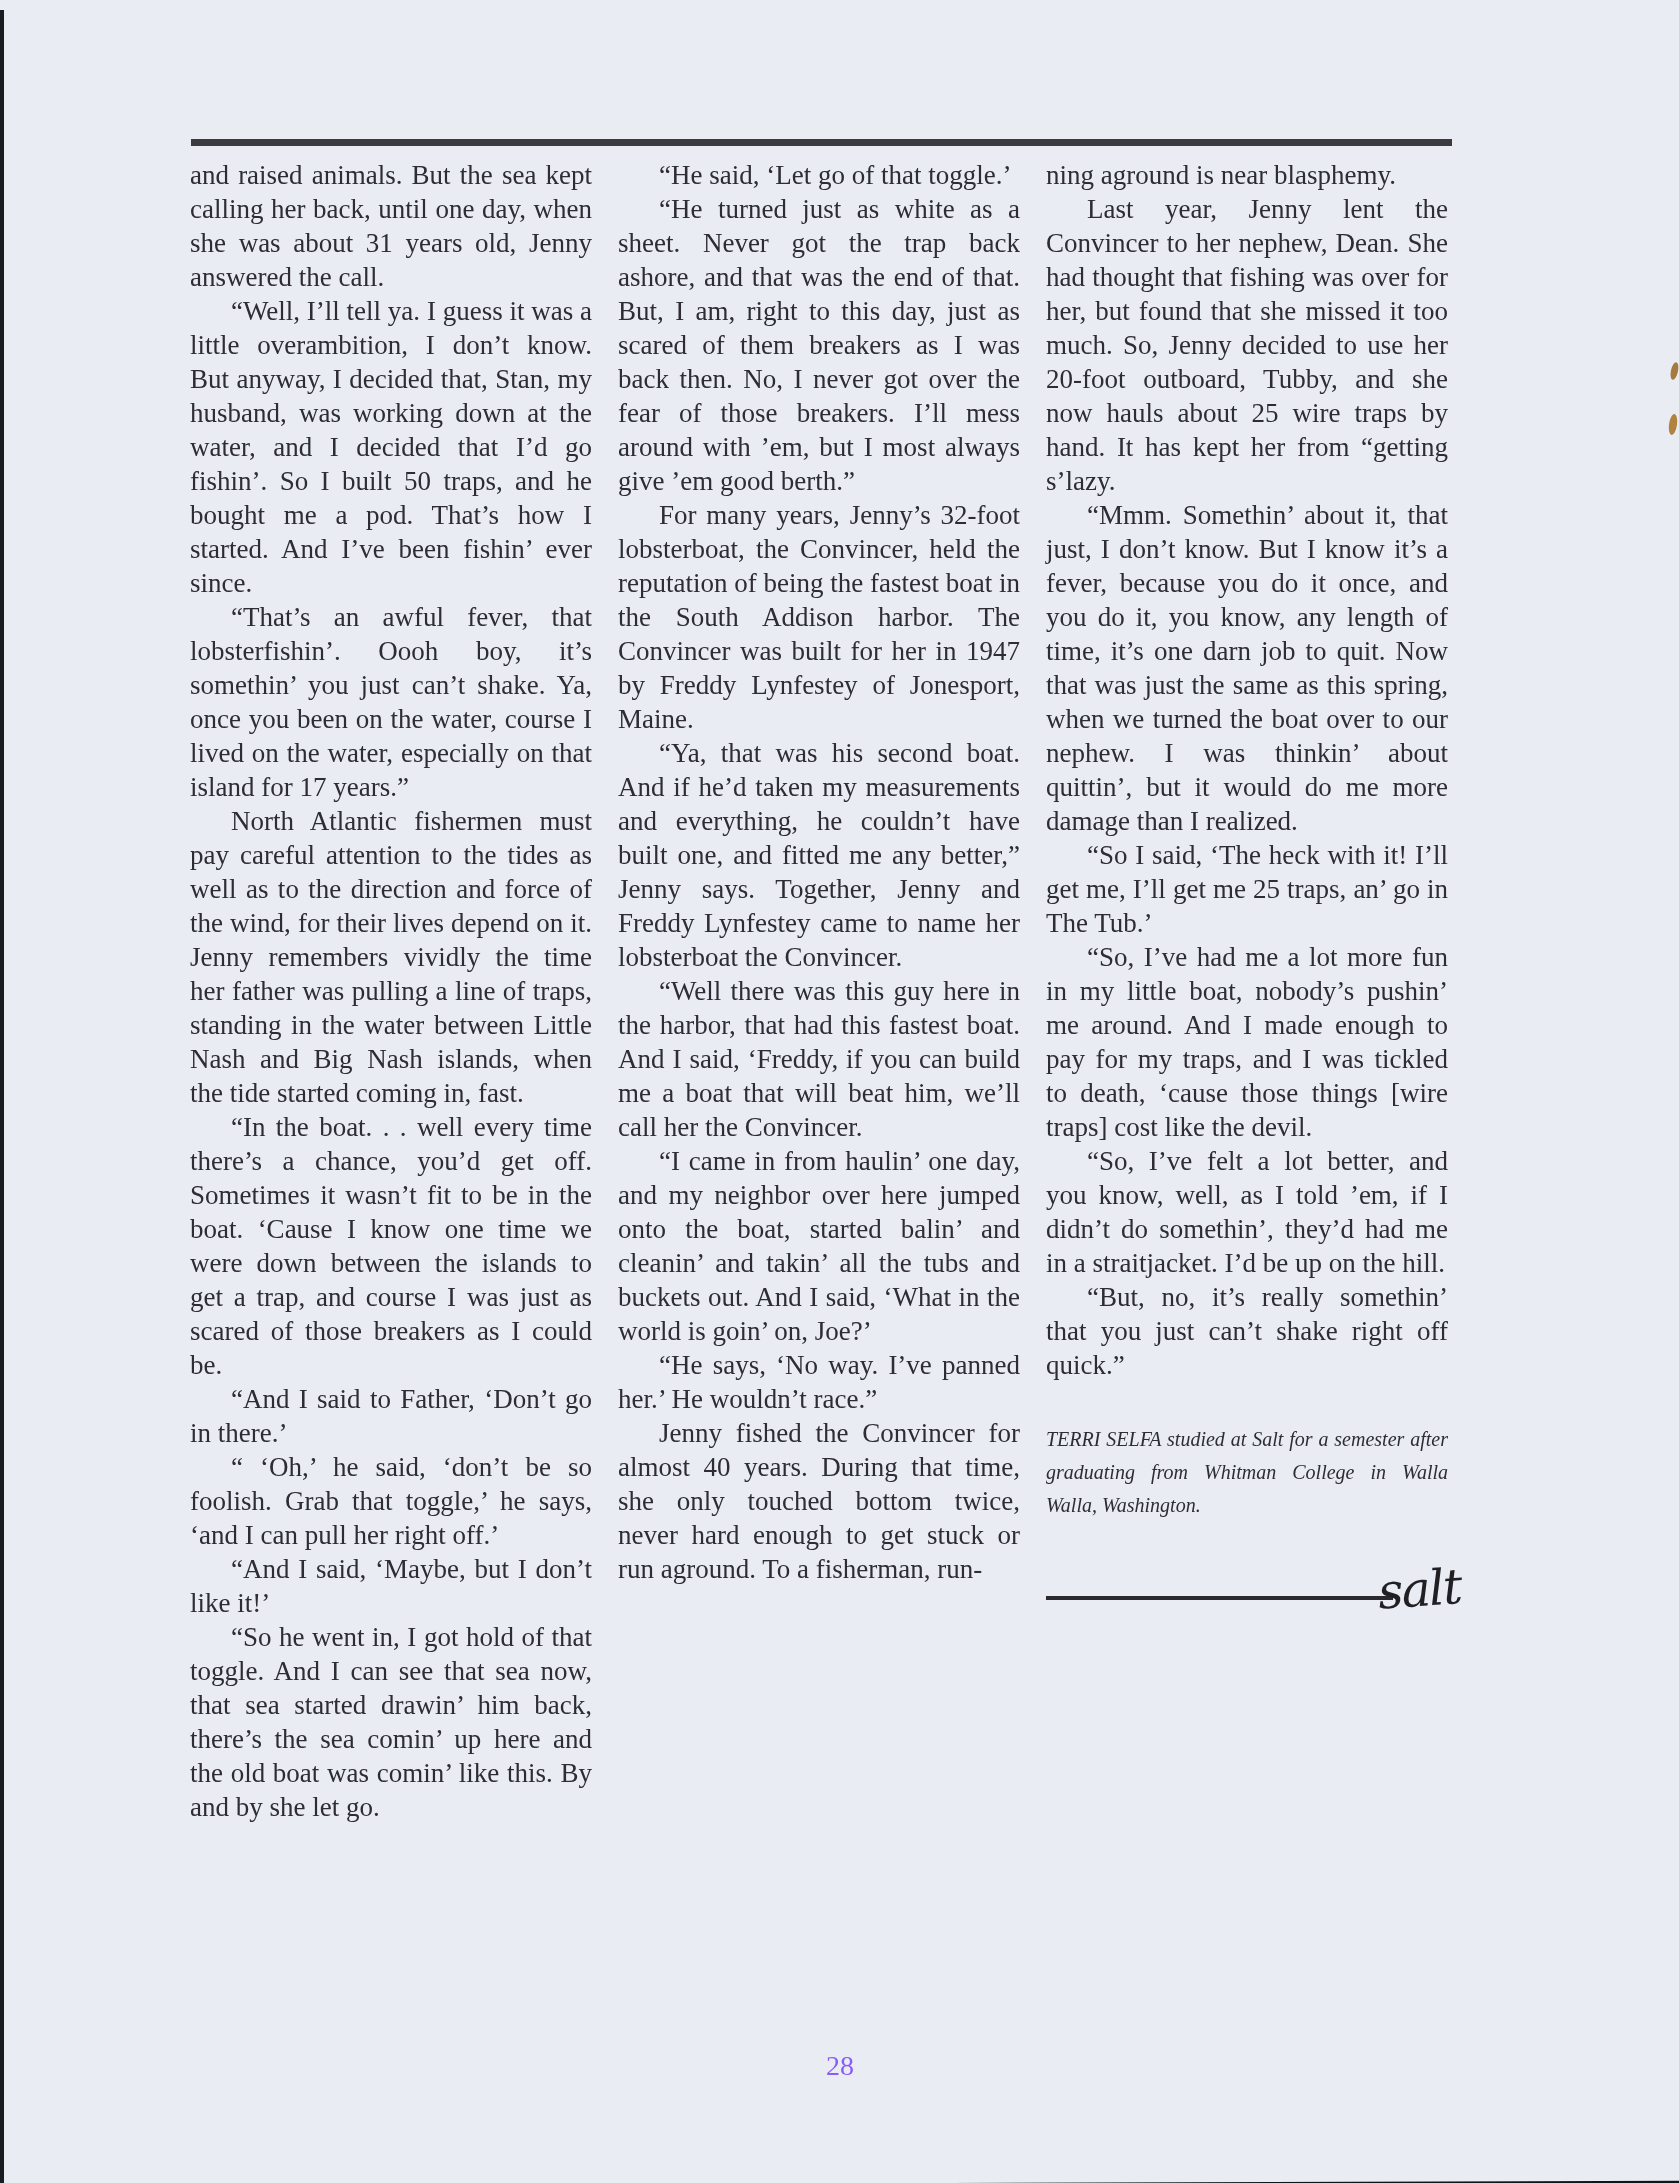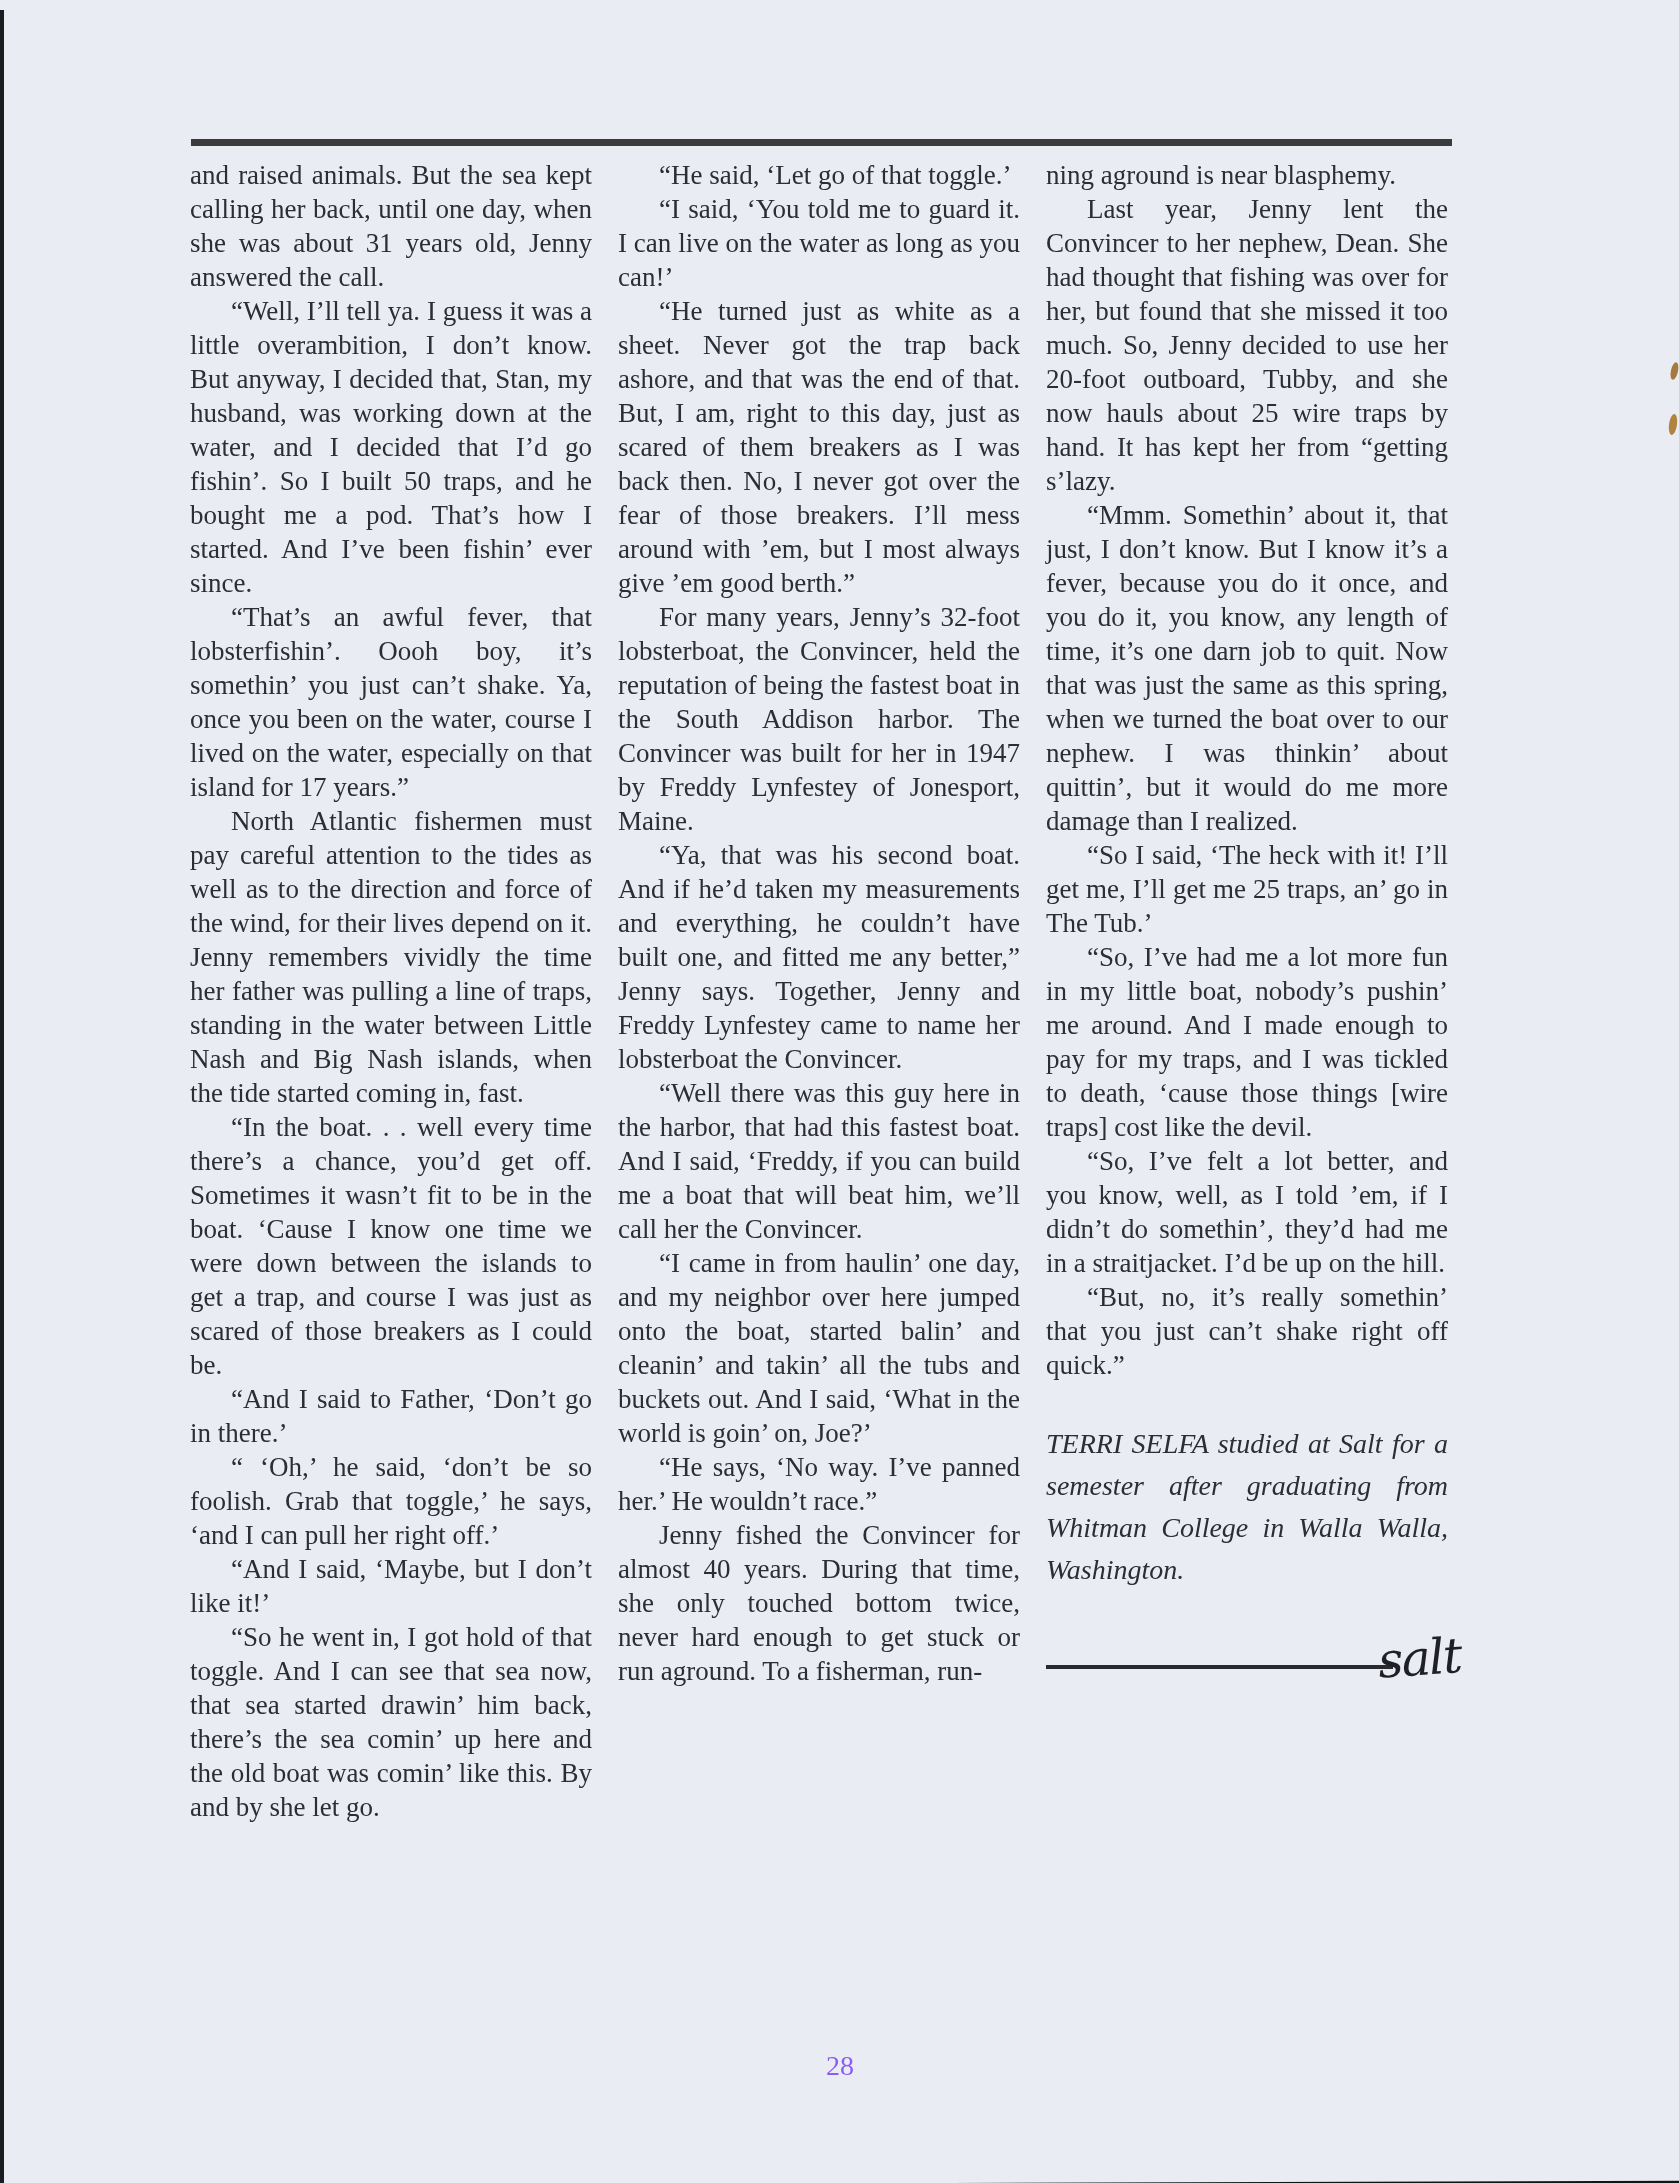--- a/index.html
+++ b/index.html
@@ -11,21 +11,21 @@
   .page{position:absolute;left:0;top:10px;width:1680px;height:2183px;}
   .rule-top{position:absolute;left:191px;top:129px;width:1261px;height:7.4px;background:#3b3b3e;}
   .col{
     position:absolute;top:148px;width:402px;
     color:#2d2d33;font-size:27px;line-height:34px;
     text-align:justify;
   }
   .col-paras p{margin:0;text-indent:41px;}
   .col-paras p.noindent{text-indent:0;}
   .it{margin-top:21px;}
-  .bio{margin:41px 0 0 0;font-style:italic;font-size:28px;line-height:42px;text-align:justify;}
+  .bio{margin:41px 0 0 0;font-style:italic;font-size:20px;line-height:33px;text-align:justify;}
   .sig{position:relative;margin-top:31px;height:65px;}
   .sig-rule{position:absolute;left:0;bottom:18.3px;width:347px;height:3.9px;background:#2a2a2e;}
   .sig-text{
     position:absolute;left:332px;bottom:4.4px;
     font-family:"DejaVu Serif",serif;font-style:italic;
     font-size:49px;line-height:49px;color:#1f1f24;
     letter-spacing:-1.7px;transform:rotate(-4deg);
   }
   .page-number{position:absolute;top:2040px;left:0;width:1680px;text-align:center;font-size:28px;color:#8b5cf6;}
   .edge-left{position:absolute;left:0;top:0;width:3.9px;height:2183px;background:#1a1d20;}
@@ -53,21 +53,20 @@
         <p><span>“And I said to Father, ‘Don’t go in there.’</span></p>
         <p><span>“ ‘Oh,’ he said, ‘don’t be so foolish. Grab that toggle,’ he says, ‘and I can pull her right off.’</span></p>
         <p><span>“And I said, ‘Maybe, but I don’t like it!’</span></p>
         <p><span>“So he went in, I got hold of that toggle. And I can see that sea now, that sea started drawin’ him back, there’s the sea comin’ up here and the old boat was comin’ like this. By and by she let go.</span></p>
       </div>
   </div>
 
   <div class="col" style="left:618px;">
     <div class="col-paras">
         <p><span>“He said, ‘Let go of that toggle.’</span></p>
-        <p><span>“I said, ‘You told me to guard it. I can live on the water as long as you can!’</span></p>
         <p><span>“He turned just as white as a sheet. Never got the trap back ashore, and that was the end of that. But, I am, right to this day, just as scared of them breakers as I was back then. No, I never got over the fear of those breakers. I’ll mess around with ’em, but I most always give ’em good berth.”</span></p>
         <p><span>For many years, Jenny’s 32-foot lobsterboat, the </span><span class="it">Convincer,</span><span> held the reputation of being the fastest boat in the South Addison harbor. The </span><span class="it">Convincer</span><span> was built for her in 1947 by Freddy Lynfestey of Jonesport, Maine.</span></p>
         <p><span>“Ya, that was his second boat. And if he’d taken my measurements and everything, he couldn’t have built one, and fitted me any better,” Jenny says. Together, Jenny and Freddy Lynfestey came to name her lobsterboat the </span><span class="it">Convincer.</span></p>
         <p><span>“Well there was this guy here in the harbor, that had this fastest boat. And I said, ‘Freddy, if you can build me a boat that will beat him, we’ll call her the </span><span class="it">Convincer.</span></p>
         <p><span>“I came in from haulin’ one day, and my neighbor over here jumped onto the boat, started balin’ and cleanin’ and takin’ all the tubs and buckets out. And I said, ‘</span><span class="it">What</span><span> in the world is goin’ on, Joe?’</span></p>
         <p><span>“He says, ‘No way. I’ve panned her.’ He wouldn’t race.”</span></p>
         <p><span>Jenny fished the </span><span class="it">Convincer</span><span> for almost 40 years. During that time, she only touched bottom twice, never hard enough to get stuck or run aground. To a fisherman, run-</span></p>
       </div>
   </div>
 

